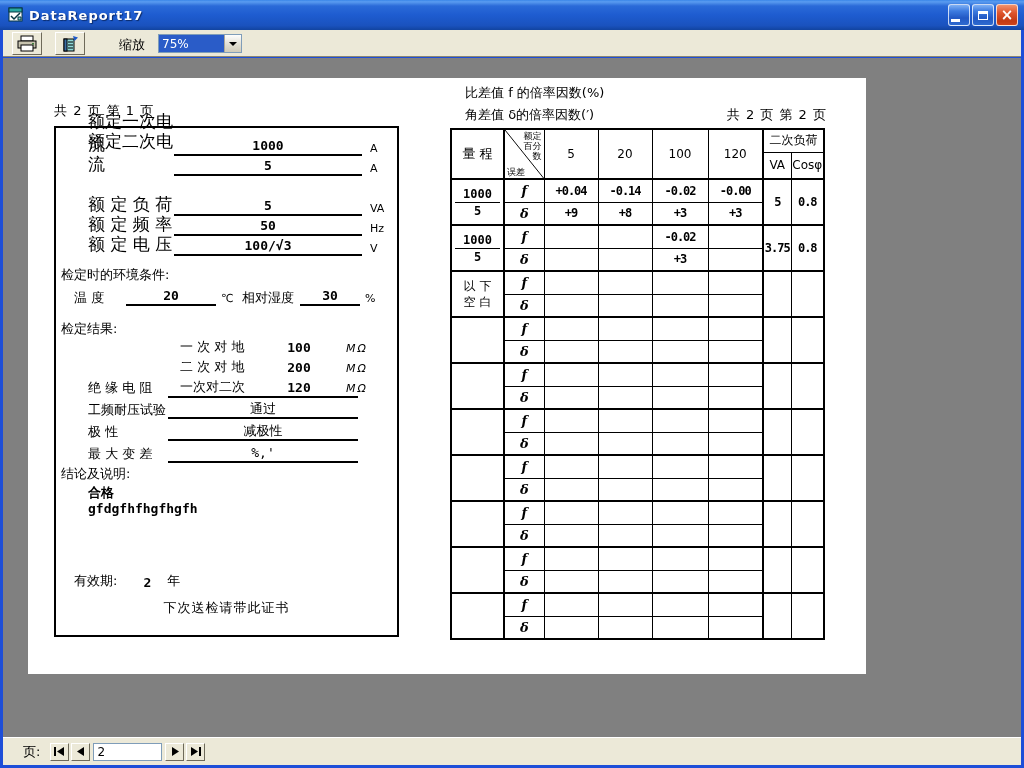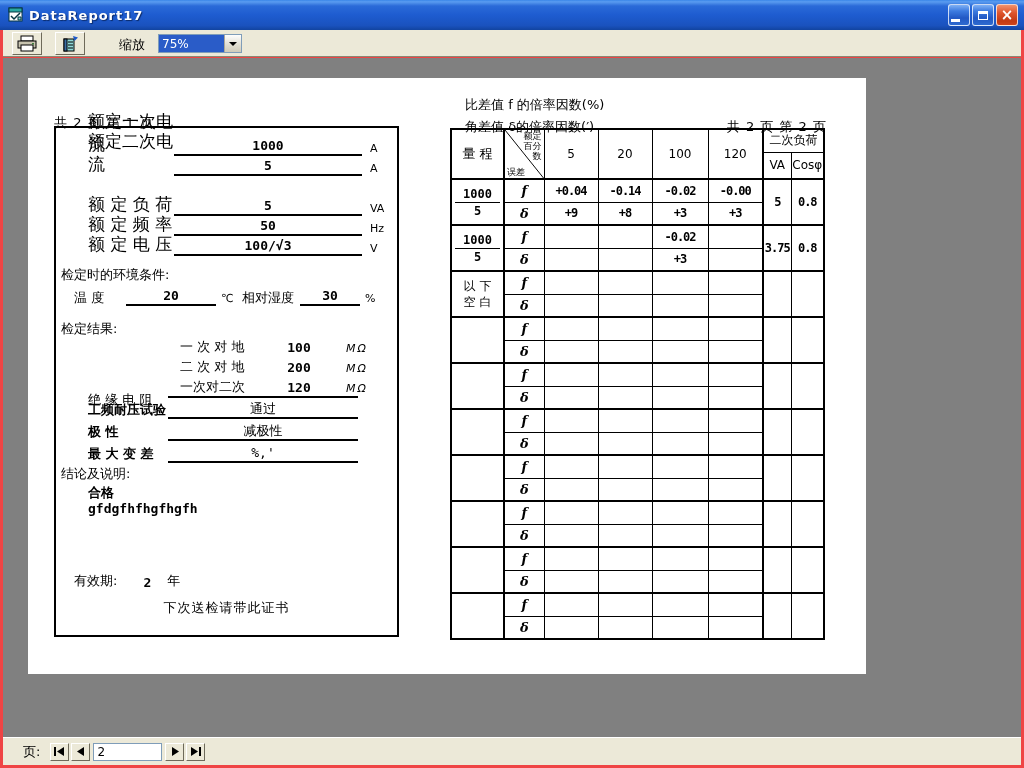--- a/index.html
+++ b/index.html
@@ -1,17 +1,17 @@
 <!DOCTYPE html>
 <html><head>
 <meta charset="utf-8">
 <style>
   * { margin:0; padding:0; box-sizing:border-box; }
   html,body { width:1024px; height:768px; font-family:"DejaVu Sans",sans-serif; }
-  .window { position:relative; width:1024px; height:768px; background:#ef4444; overflow:hidden; }
+  .window { position:relative; width:1024px; height:768px; background:#1d4ed8; overflow:hidden; }
 
   
   .titlebar { position:absolute; top:0; left:0; width:1024px; height:30px;
     background:linear-gradient(180deg,#3a86e8 0%,#5a9cf0 6%,#2a6ad8 20%,#1e5cd0 50%,#1a52be 85%,#1244a0 100%);
     display:flex; align-items:center; }
   .win-icon { margin:0 5px 0 8px; width:16px; height:16px; }
   .win-title { color:#fff; font-weight:bold; font-size:13px; text-shadow:1px 1px 1px #0a2a6a; letter-spacing:1px; }
   .winbtns { position:absolute; right:6px; top:4px; display:flex; gap:2px; }
   .wbtn { width:22px; height:22px; border-radius:3px; border:1px solid rgba(255,255,255,.75);
     display:flex; align-items:center; justify-content:center; color:#fff; cursor:default; }
@@ -27,21 +27,21 @@
   .zoom-label { position:absolute; left:116px; top:6px; font-size:13px; }
   .combo { position:absolute; left:155px; top:4px; width:84px; height:19px; background:#fff; border:1px solid #7f9db9; display:flex; }
   .combo-sel { flex:1; background:#2a5cc8; color:#fff; font-size:12px; padding:2px 0 0 3px; overflow:hidden; }
   .combo-arrow { width:17px; background:linear-gradient(180deg,#fefefe,#e0ddd0 60%,#d0ccba); border-left:1px solid #aca899;
     display:flex; align-items:center; justify-content:center; }
   .tri-down { width:0; height:0; border-left:4px solid transparent; border-right:4px solid transparent; border-top:4px solid #000; }
 
   
   .main { position:absolute; top:58px; left:3px; width:1018px; height:679px; background:#808080; }
   .sheet { position:absolute; left:25px; top:20px; width:838px; height:596px; background:#fff; }
-  .abs { position:absolute; white-space:nowrap;margin-top:12px; }
+  .abs { position:absolute; white-space:nowrap; }
   .cjk { font-size:13px; }
   .mono { font-family:"DejaVu Sans Mono",monospace; font-weight:bold; }
 
   
   .p1-ind { left:26px; top:24px; width:345px; letter-spacing:1px; }
   .p1box { position:absolute; left:26px; top:48px; width:345px; height:511px; border:2px solid #000; }
   .frow { position:absolute; left:32px; display:flex; align-items:flex-end; height:19px; }
   .flab { width:86px; font-size:17px;margin-top:36px; }
   .fline { width:188px; border-bottom:2px solid #000; text-align:center; font-size:13px; line-height:16px; }
   .funit { width:36px; padding-left:8px; font-size:11px; line-height:15px; }
@@ -49,21 +49,21 @@
   .env-row { position:absolute; left:18px; top:158px; display:flex; align-items:flex-end; height:20px; }
   .eline { border-bottom:2px solid #000; text-align:center; font-size:13px; line-height:16px; }
   .eunit { font-size:11px; line-height:15px; padding:0 4px 0 5px; }
   .elabel { font-size:13px; line-height:16px; }
   .irow { position:absolute; left:124px; display:flex; align-items:flex-end; height:19px; }
   .ilab { width:88px; font-size:13px; }
   .ival { width:62px; text-align:center; font-size:13px; line-height:16px; }
   .iunit { padding-left:16px; font-size:11px; line-height:15px; letter-spacing:2px;font-style:italic; }
   .uline { position:absolute; left:112px; width:190px; border-top:2px solid #000; height:0; }
   .vrow { position:absolute; left:32px; display:flex; align-items:flex-end; height:19px; }
-  .vlab { width:80px; font-size:13px;font-weight:bold; }
+  .vlab { width:80px; font-size:13px; }
   .vval { width:190px; border-bottom:2px solid #000; text-align:center; font-weight:normal; font-size:13px; line-height:16px; }
   .cline { position:absolute; left:32px; font-weight:bold; font-size:13px; }
   .valid { position:absolute; left:18px; top:444px; display:flex; align-items:flex-end; }
   .footer-note { position:absolute; left:0; top:471px; width:100%; text-align:center; font-size:13px; letter-spacing:1px; }
 
   
   .t2a { left:437px; top:6px; }
   .t2b { left:437px; top:28px; }
   .t2ind { left:424px; top:28px; width:375px; text-align:right; letter-spacing:1px; }
   .t2wrap { position:absolute; left:422px; top:50px; }

